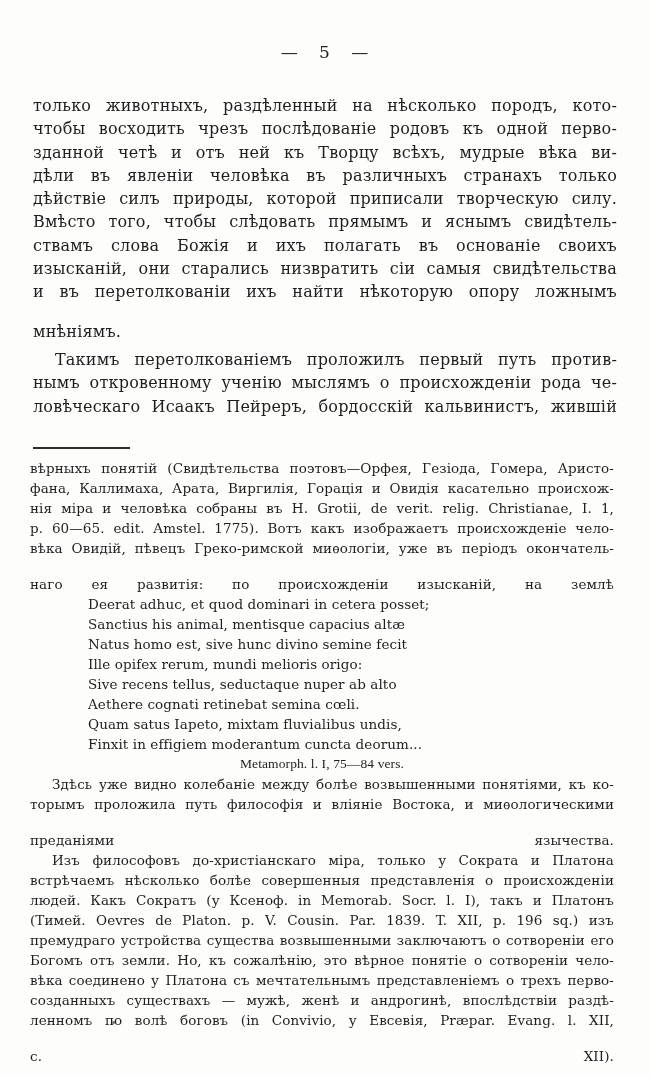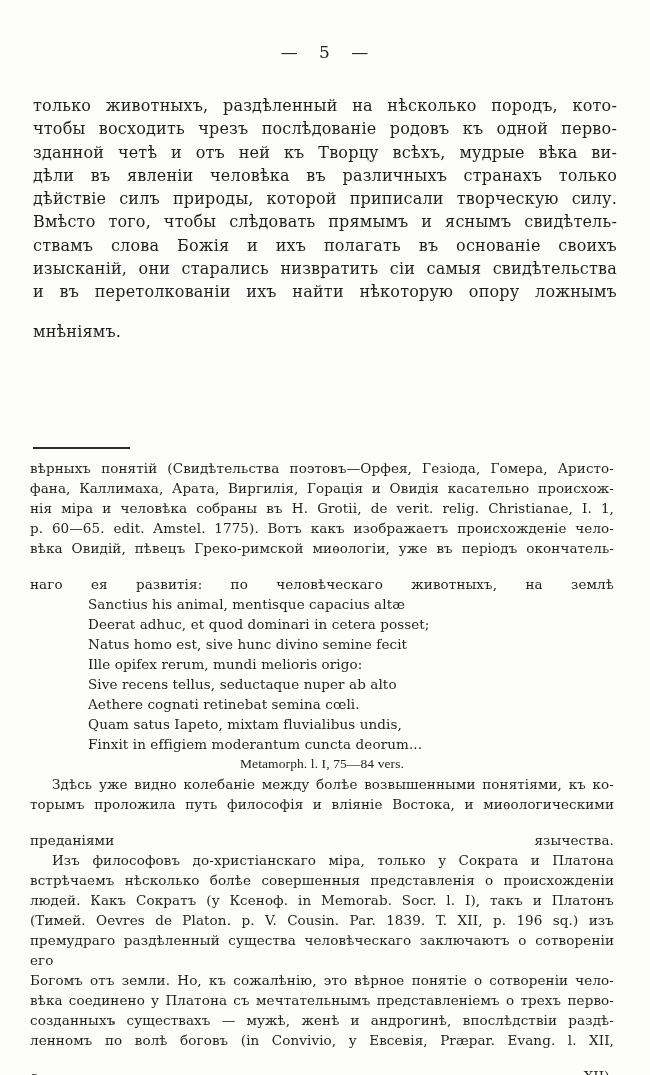--- a/index.html
+++ b/index.html
@@ -96,55 +96,60 @@
       <div class="ln">чтобы восходить чрезъ послѣдованіе родовъ къ одной перво-</div>
       <div class="ln">зданной четѣ и отъ ней къ Творцу всѣхъ, мудрые вѣка ви-</div>
       <div class="ln">дѣли въ явленіи человѣка въ различныхъ странахъ только</div>
       <div class="ln">дѣйствіе силъ природы, которой приписали творческую силу.</div>
       <div class="ln">Вмѣсто того, чтобы слѣдовать прямымъ и яснымъ свидѣтель-</div>
       <div class="ln">ствамъ слова Божія и ихъ полагать въ основаніе своихъ</div>
       <div class="ln">изысканій, они старались низвратить сіи самыя свидѣтельства</div>
       <div class="ln">и въ перетолкованіи ихъ найти нѣкоторую опору ложнымъ</div>
       <div class="ln ragged">мнѣніямъ.</div>
     </div>
+    <div class="para-2">
+      <div class="ln indent">Такимъ перетолкованіемъ проложилъ первый путь против-</div>
+      <div class="ln">нымъ откровенному ученію мыслямъ о происхожденіи рода че-</div>
+      <div class="ln">ловѣческаго Исаакъ Пейреръ, бордосскій кальвинистъ, жившій</div>
+    </div>
   </div>
 
   <div class="footnote-rule"></div>
 
   <div class="footnote">
     <div>
       <div class="fl">вѣрныхъ понятій (Свидѣтельства поэтовъ—Орфея, Гезіода, Гомера, Аристо-</div>
       <div class="fl">фана, Каллимаха, Арата, Виргилія, Горація и Овидія касательно происхож-</div>
       <div class="fl">нія міра и человѣка собраны въ H. Grotii, de verit. relig. Christianae, I. 1,</div>
       <div class="fl">p. 60—65. edit. Amstel. 1775). Вотъ какъ изображаетъ происхожденіе чело-</div>
       <div class="fl">вѣка Овидій, пѣвецъ Греко-римской миѳологіи, уже въ періодъ окончатель-</div>
-      <div class="fl ragged">наго ея развитія: по человѣческаго животныхъ, на землѣ</div>
+      <div class="fl ragged">наго ея развитія: по происхожденіи изысканій, на землѣ</div>
     </div>
     <div>
+      <div class="vl">Deerat adhuc, et quod dominari in cetera posset;</div>
       <div class="vl">Sanctius his animal, mentisque capacius altæ</div>
-      <div class="vl">Deerat adhuc, et quod dominari in cetera posset;</div>
       <div class="vl">Natus homo est, sive hunc divino semine fecit</div>
       <div class="vl">Ille opifex rerum, mundi melioris origo:</div>
       <div class="vl">Sive recens tellus, seductaque nuper ab alto</div>
       <div class="vl">Aethere cognati retinebat semina cœli.</div>
       <div class="vl">Quam satus Iapeto, mixtam fluvialibus undis,</div>
       <div class="vl">Finxit in effigiem moderantum cuncta deorum...</div>
       <div class="center-line">Metamorph. l. I, 75—84 vers.</div>
     </div>
     <div>
       <div class="fl indent">Здѣсь уже видно колебаніе между болѣе возвышенными понятіями, къ ко-</div>
       <div class="fl">торымъ проложила путь философія и вліяніе Востока, и миѳологическими</div>
       <div class="fl ragged">преданіями язычества.</div>
     </div>
     <div>
       <div class="fl indent">Изъ философовъ до-христіанскаго міра, только у Сократа и Платона</div>
       <div class="fl">встрѣчаемъ нѣсколько болѣе совершенныя представленія о происхожденіи</div>
       <div class="fl">людей. Какъ Сократъ (у Ксеноф. in Memorab. Socr. l. I), такъ и Платонъ</div>
       <div class="fl">(Тимей. Oevres de Platon. p. V. Cousin. Par. 1839. T. XII, p. 196 sq.) изъ</div>
-      <div class="fl">премудраго раздѣленный существа человѣческаго заключаютъ о сотвореніи его</div>
+      <div class="fl">премудраго устройства существа возвышенными заключаютъ о сотвореніи его</div>
       <div class="fl">Богомъ отъ земли. Но, къ сожалѣнію, это вѣрное понятіе о сотвореніи чело-</div>
       <div class="fl">вѣка соединено у Платона съ мечтательнымъ представленіемъ о трехъ перво-</div>
       <div class="fl">созданныхъ существахъ — мужѣ, женѣ и андрогинѣ, впослѣдствіи раздѣ-</div>
       <div class="fl">ленномъ по волѣ боговъ (in Convivio, у Евсевія, Præpar. Evang. l. XII,</div>
       <div class="fl ragged">с. XII).</div>
     </div>
   </div>
 
   <div class="ink-speck"></div>
 

